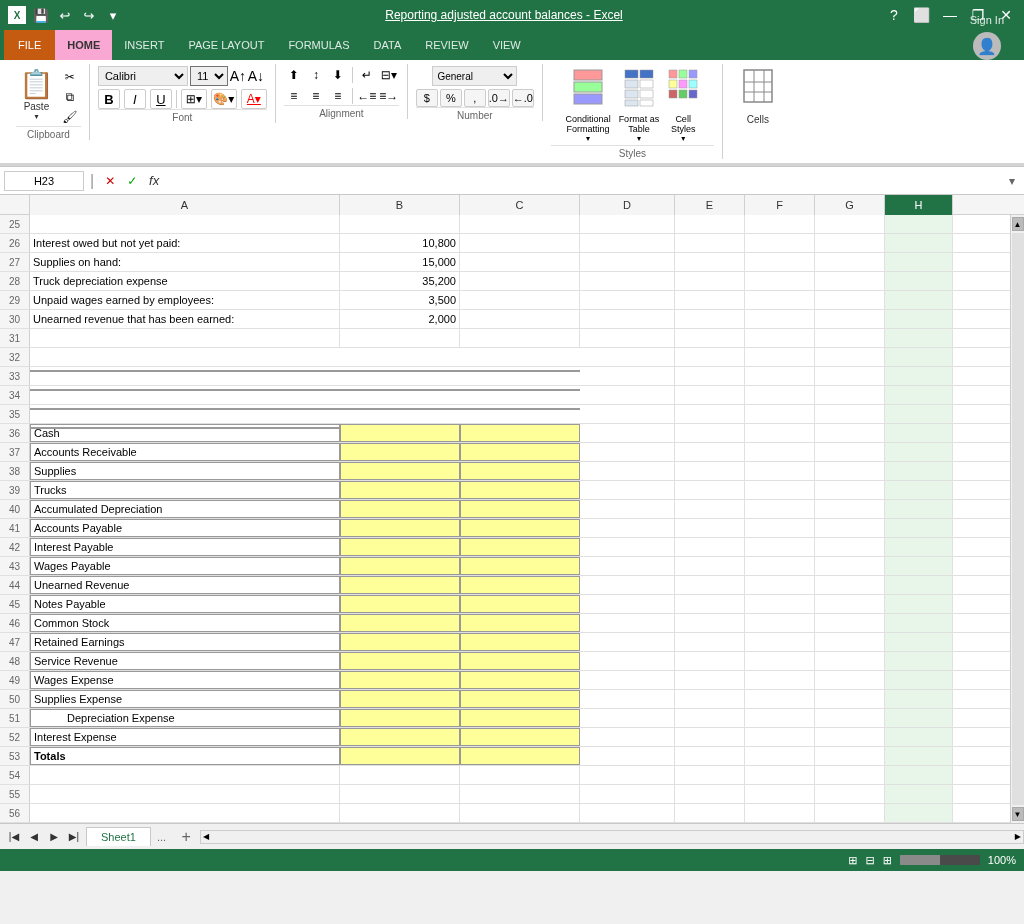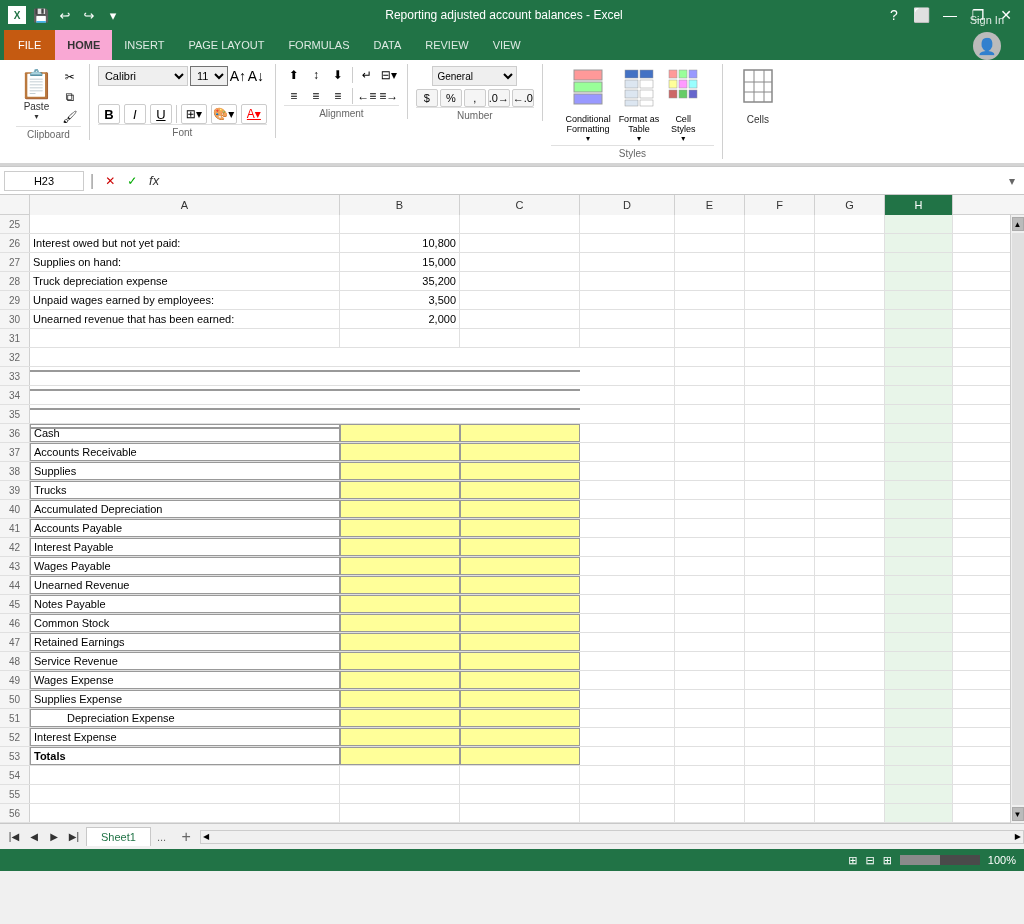--- a/index.html
+++ b/index.html
@@ -9,21 +9,21 @@
     .title-bar {
       background: #217346;
       color: white;
       height: 30px;
       display: flex;
       align-items: center;
       justify-content: space-between;
       padding: 0 8px;
     }
     .title-bar-left { display: flex; align-items: center; gap: 4px; }
-    .title-bar-center { flex: 1; text-align: center; font-size: 12px; color: #fff; }
+    .title-bar-center { flex: 1; text-align: center; font-size: 12px; color: #fff; text-decoration: underline; }
     .title-bar-right { display: flex; align-items: center; gap: 8px; font-size: 12px; }
     .title-icon { width: 18px; height: 18px; background: #fff; color: #217346; font-size: 10px; font-weight: bold; display: flex; align-items: center; justify-content: center; }
     .title-btn { width: 20px; height: 20px; display: flex; align-items: center; justify-content: center; cursor: pointer; font-size: 14px; color: #fff; }
 
     
     .quick-access { display: flex; align-items: center; gap: 2px; }
     .qa-btn { width: 22px; height: 22px; display: flex; align-items: center; justify-content: center; cursor: pointer; color: #fff; font-size: 13px; }
 
     
     .ribbon { background: #fff; border-bottom: 1px solid #c8c8c8; }
@@ -156,21 +156,21 @@
             <div class="small-btn" title="Cut">✂</div>
             <div class="small-btn" title="Copy">⧉</div>
             <div class="small-btn" title="Format Painter">🖌</div>
           </div>
         </div>
       </div>
       <div class="ribbon-group-label">Clipboard</div>
     </div>
 
     <div class="ribbon-group" style="min-width:170px;">
-      <div class="ribbon-group-content" style="flex-direction:column; gap:18px;">
+      <div class="ribbon-group-content" style="flex-direction:column; gap:3px;">
         <div style="display:flex; align-items:center; gap:2px;">
           <select class="font-select">
             <option>Calibri</option>
           </select>
           <select class="size-select">
             <option>11</option>
           </select>
           <div class="font-size-btn" style="font-size:14px; cursor:pointer;">A↑</div>
           <div class="font-size-btn" style="font-size:14px; cursor:pointer;">A↓</div>
         </div>

